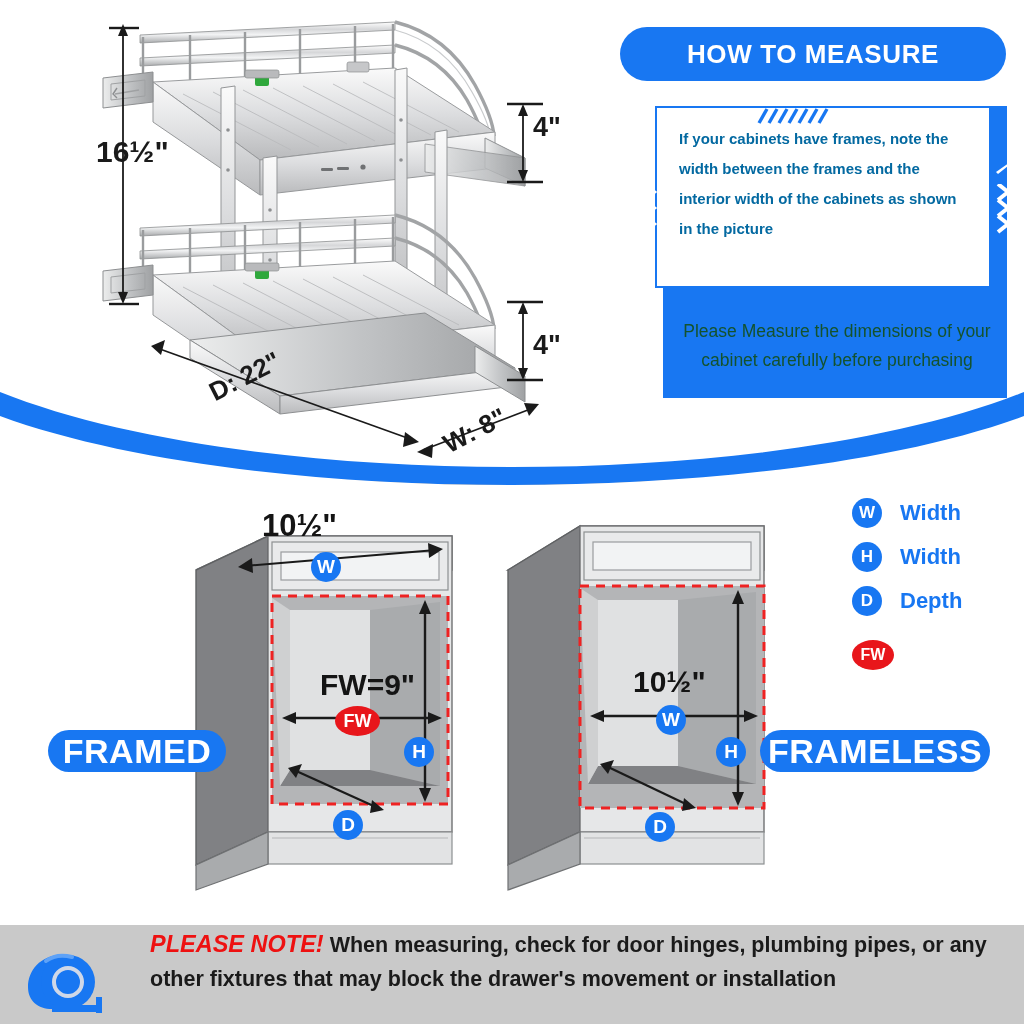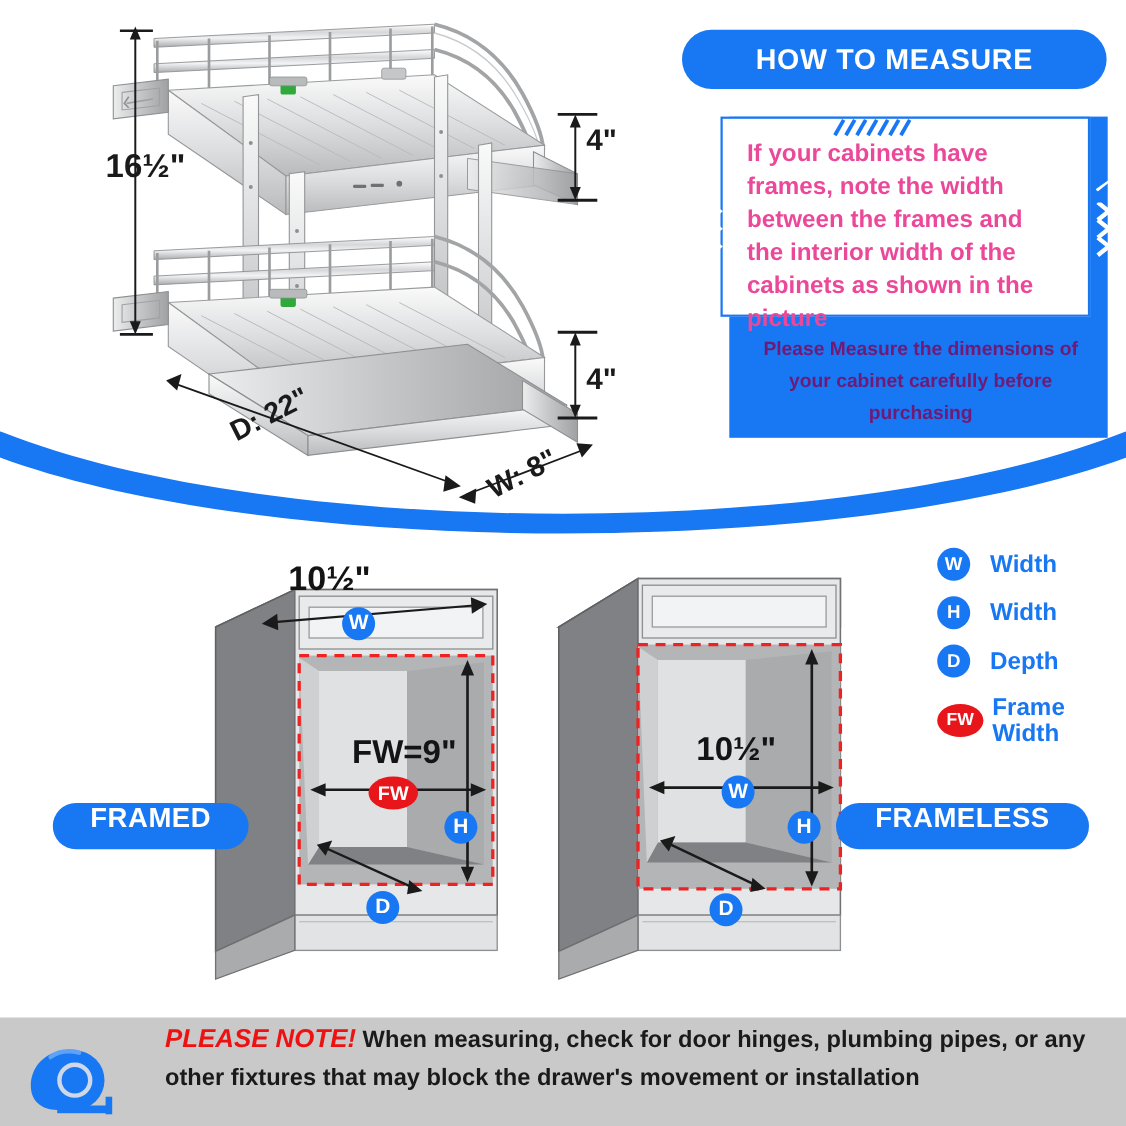--- a/index.html
+++ b/index.html
@@ -49,28 +49,28 @@
     position: absolute; left: 8px; top: 8px; width: 344px; height: 292px;
     background: #1877f2;
   }
   .info-white {
     position: absolute; left: 0px; top: 8px; width: 336px; height: 182px;
     background: #ffffff;
     border: 2px solid #1877f2;
     padding: 16px 22px 10px 22px;
   }
   .info-white p {
-    font-size: 22px; line-height: 30px; color: #ec4899; font-weight: 700;
+    font-size: 15px; line-height: 30px; color: #0369a1; font-weight: 700;
   }
   .info-blue-text {
     position: absolute; left: 8px; top: 196px; width: 336px; height: 104px;
     display:flex; flex-direction: column; align-items:center; justify-content:center;
   }
   .info-blue-text p {
-    font-size: 17.5px; line-height: 29px; color: #701a75; font-weight: 700; text-align:center;padding-left:12px;
+    font-size: 17.5px; line-height: 29px; color: #14532d; font-weight: 400; text-align:center;padding-left:12px;
   }
   
   .hatch-top { position:absolute; left: 98px; top: 0px; width: 86px; height: 16px; }
   .chev-left { position:absolute; left: -14px; top: 86px; width: 20px; height: 56px; }
   .chev-right { position:absolute; left: 340px; top: 86px; width: 20px; height: 56px; }
   .notch-right { position:absolute; left:341px; top: 60px; width: 22px; height: 16px; }
 
   
   .swoosh { position: absolute; left: 0; top: 392px; width: 1024px; height: 110px; }
   .cab-svg { position:absolute; left:0; top:0; width: 1024px; height: 445px; }
@@ -97,22 +97,22 @@
   .b-h1  { left: 404px; top: 737px; width: 30px; height: 30px; font-size: 19px; }
   .b-d1  { left: 333px; top: 810px; width: 30px; height: 30px; font-size: 19px; }
 
   .b-w2  { left: 656px; top: 705px; width: 30px; height: 30px; font-size: 19px; }
   .b-h2  { left: 716px; top: 737px; width: 30px; height: 30px; font-size: 19px; }
   .b-d2  { left: 645px; top: 812px; width: 30px; height: 30px; font-size: 19px; }
 
   
   .side-pill {
     position:absolute; height: 42px; background:#1877f2;
-    border-radius: 21px; display:flex; align-items:flex-start; justify-content:center;
-    color:#fff; font-weight:700; font-size: 25px; letter-spacing:.5px;
+    border-radius: 21px; display:flex; align-items:center; justify-content:center;
+    color:#fff; font-weight:700; font-size: 34px; letter-spacing:.5px;
   }
   .pill-framed    { left: 48px;  top: 730px; width: 178px; }
   .pill-frameless { left: 760px; top: 730px; width: 230px; }
 
   
   .legend { position:absolute; left: 852px; top: 497px; width: 172px; }
   .legend-row { display:flex; align-items:center; margin-bottom: 12px; height: 32px; }
   .legend-row .lg-badge {
     width: 30px; height: 30px; border-radius:50%;
     display:flex; align-items:center; justify-content:center;
@@ -493,21 +493,20 @@
     <div class="legend-row">
       <div class="lg-badge blue">H</div>
       <div class="lg-label">Width</div>
     </div>
     <div class="legend-row">
       <div class="lg-badge blue">D</div>
       <div class="lg-label">Depth</div>
     </div>
     <div class="legend-row fw">
       <div class="lg-badge red">FW</div>
-      <div class="lg-label">Frame Width</div>
     </div>
   </div>
 
   <div class="note-bar">
     <svg class="tape-icon" viewBox="0 0 110 68">
       <path d="M40,8 C18,8 6,24 6,40 C6,54 16,62 30,62 L40,62 L40,50 C28,50 20,44 20,36
                C20,26 29,20 40,20 Z" fill="#1877f2"></path>
       <circle cx="46" cy="35" r="27" fill="#1877f2"></circle>
       <circle cx="46" cy="35" r="14" fill="none" stroke="#cfd8e8" stroke-width="4"></circle>
       <path d="M24,14 C32,8 42,8 50,10" fill="none" stroke="#5ea2f7" stroke-width="4" stroke-linecap="round"></path>

